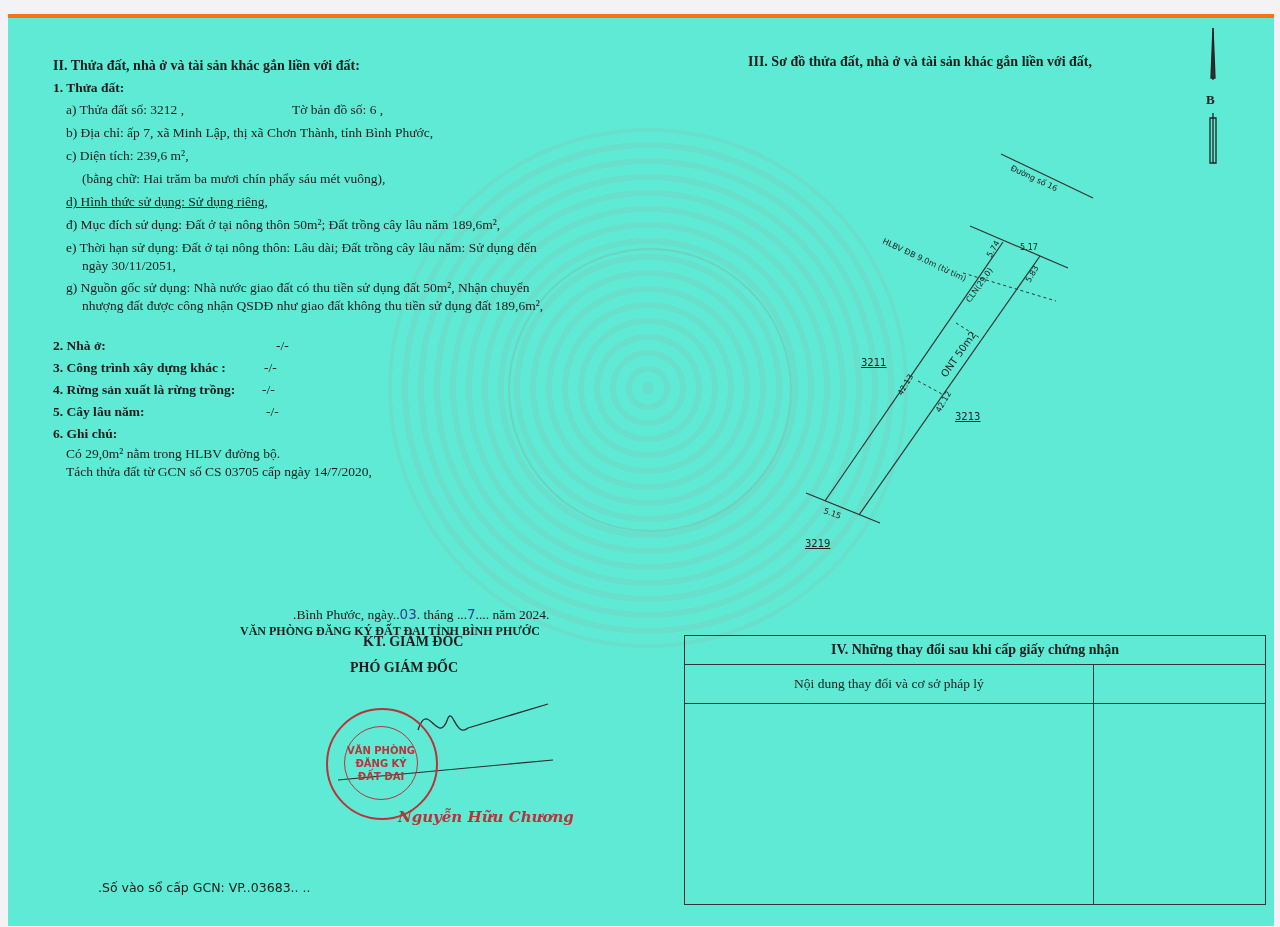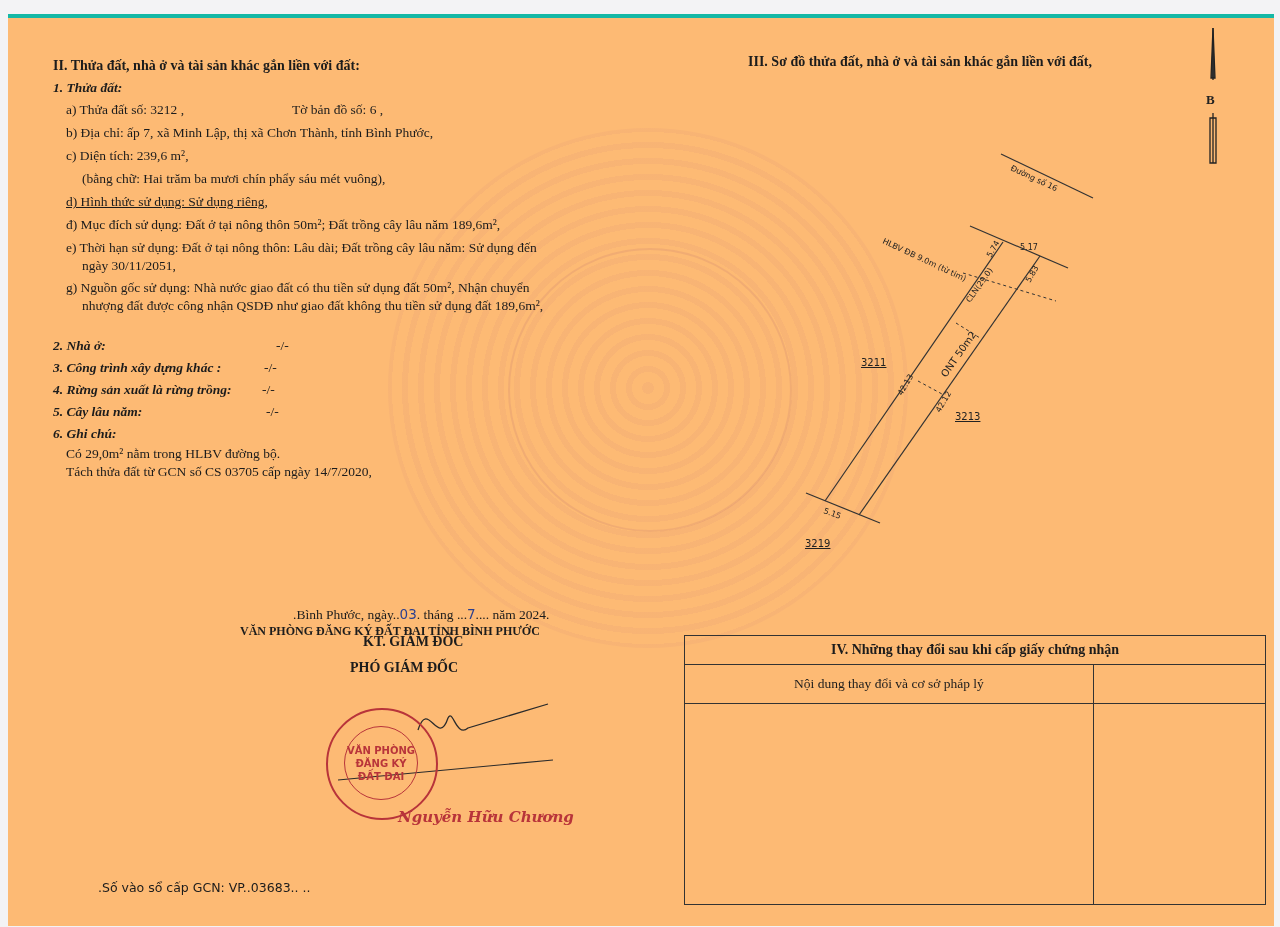--- a/index.html
+++ b/index.html
@@ -1,27 +1,27 @@
 <!DOCTYPE html>
 <html><head>
 <meta charset="utf-8">
 <style>
   html, body { margin:0; padding:0; }
   body { width:1280px; height:927px; background:#f3f3f5; overflow:hidden; position:relative;
          font-family:"Liberation Serif", serif; color:#1c1c1c; }
-  .page { position:absolute; left:8px; top:14px; width:1266px; height:908px; background:#fdba74;
-          border-top:4px solid #14b8a6; overflow:hidden; }
+  .page { position:absolute; left:8px; top:14px; width:1266px; height:908px; background:#5eead4;
+          border-top:4px solid #f97316; overflow:hidden; }
   .wm { position:absolute; left:380px; top:110px; width:520px; height:520px; border-radius:50%;
         background: repeating-radial-gradient(circle at center, rgba(200,120,120,0.10) 0 6px, rgba(255,255,255,0) 6px 16px);
         opacity:0.9; }
   .wm2 { position:absolute; left:500px; top:230px; width:280px; height:280px; border-radius:50%;
          border:2px solid rgba(190,110,110,0.18);}
   .abs { position:absolute; font-size:13.5px; white-space:nowrap; }
   .b { font-weight:bold; }
-  .bi { font-weight:bold; font-style:italic; }
+  .bi { font-weight:bold; }
   .sec { font-size:14px; font-weight:bold; }
   .diagram { position:absolute; left:0; top:0; }
   .table4 { position:absolute; left:676px; top:617px; width:580px; height:268px; border:1px solid #333; }
   .table4 .hdr { height:28px; border-bottom:1px solid #333; text-align:center; font-weight:bold; font-size:14px; line-height:28px; }
   .table4 .row { display:flex; height:38px; border-bottom:1px solid #333; font-size:13.5px; }
   .table4 .c1 { width:408px; border-right:1px solid #333; display:flex; align-items:center; justify-content:center; }
   .table4 .c2 { flex:1; display:flex; flex-direction:column; align-items:center; justify-content:center; line-height:16px; }
   .table4 .body { display:flex; height:200px; }
   .table4 .body .c1 { width:408px; border-right:1px solid #333; }
   .stamp { position:absolute; left:318px; top:690px; width:108px; height:108px; border-radius:50%;

